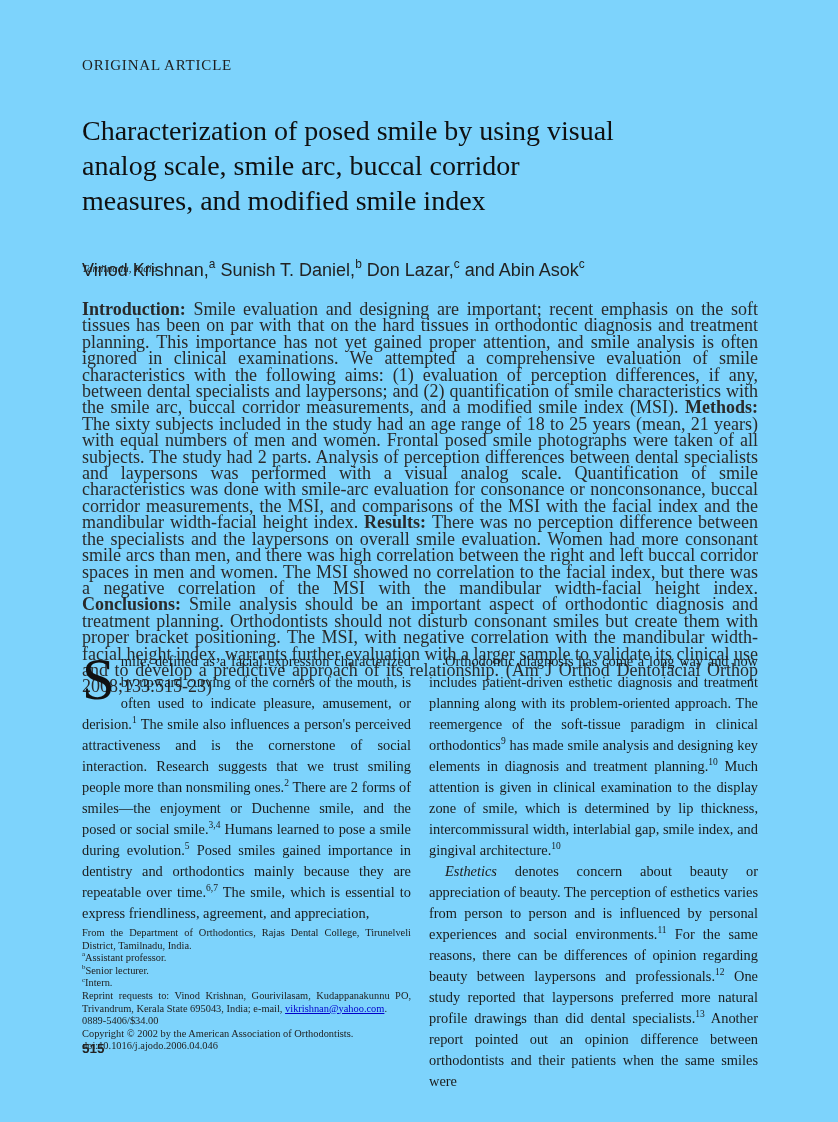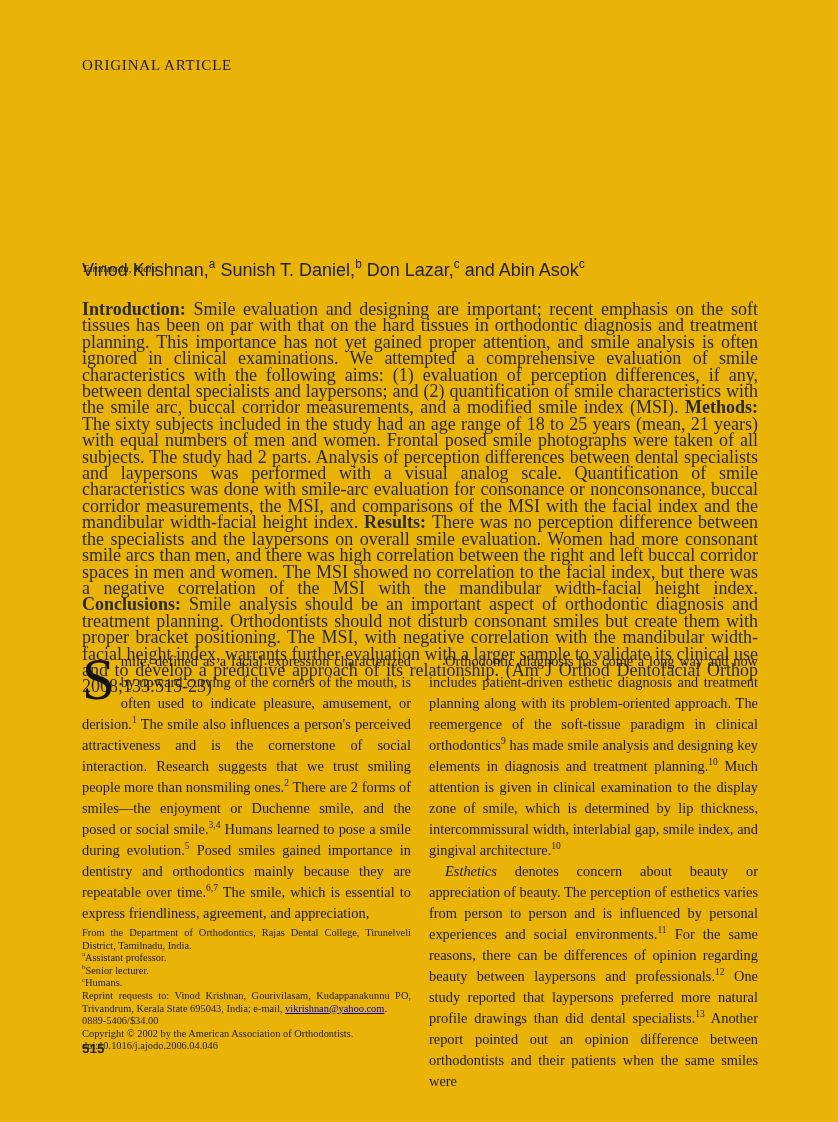--- a/index.html
+++ b/index.html
@@ -1,21 +1,21 @@
 <!DOCTYPE html>
 <html><head>
 <meta charset="utf-8">
 <style>
   * { margin: 0; padding: 0; box-sizing: border-box; }
   html, body { background: #ffffff; }
   .page {
     position: relative;
     width: 838px;
     height: 1122px;
-    background: #eab308;
+    background: #7dd3fc;
     color: #1b1b1b;
     overflow: hidden;
     font-family: "Liberation Serif", serif;
   }
   .eyebrow {
     position: absolute;
     left: 82px; top: 57px;
     font-family: "Liberation Serif", serif;
     font-size: 15px;
     letter-spacing: 0.8px;
@@ -107,35 +107,40 @@
     color: #222;
   }
 </style>
 </head>
 <body>
 
 <div class="page">
 
   <div class="eyebrow">ORIGINAL ARTICLE</div>
 
+  <h1 class="title">
+    <div>Characterization of posed smile by using visual</div>
+    <div>analog scale, smile arc, buccal corridor</div>
+    <div>measures, and modified smile index</div>
+  </h1>
 
   <div class="authors"><span>Vinod Krishnan,</span><sup>a</sup><span> Sunish T. Daniel,</span><sup>b</sup><span> Don Lazar,</span><sup>c</sup><span> and Abin Asok</span><sup>c</sup></div>
 
   <div class="affiliation">Tamilnadu, India</div>
 
   <div class="abstract"><span style="font-weight: bold;">Introduction: </span><span>Smile evaluation and designing are important; recent emphasis on the soft tissues has been on par with that on the hard tissues in orthodontic diagnosis and treatment planning. This importance has not yet gained proper attention, and smile analysis is often ignored in clinical examinations. We attempted a comprehensive evaluation of smile characteristics with the following aims: (1) evaluation of perception differences, if any, between dental specialists and laypersons; and (2) quantification of smile characteristics with the smile arc, buccal corridor measurements, and a modified smile index (MSI). </span><span style="font-weight: bold;">Methods: </span><span>The sixty subjects included in the study had an age range of 18 to 25 years (mean, 21 years) with equal numbers of men and women. Frontal posed smile photographs were taken of all subjects. The study had 2 parts. Analysis of perception differences between dental specialists and laypersons was performed with a visual analog scale. Quantification of smile characteristics was done with smile-arc evaluation for consonance or nonconsonance, buccal corridor measurements, the MSI, and comparisons of the MSI with the facial index and the mandibular width-facial height index. </span><span style="font-weight: bold;">Results: </span><span>There was no perception difference between the specialists and the laypersons on overall smile evaluation. Women had more consonant smile arcs than men, and there was high correlation between the right and left buccal corridor spaces in men and women. The MSI showed no correlation to the facial index, but there was a negative correlation of the MSI with the mandibular width-facial height index. </span><span style="font-weight: bold;">Conclusions: </span><span>Smile analysis should be an important aspect of orthodontic diagnosis and treatment planning. Orthodontists should not disturb consonant smiles but create them with proper bracket positioning. The MSI, with negative correlation with the mandibular width-facial height index, warrants further evaluation with a larger sample to validate its clinical use and to develop a predictive approach of its relationship. (Am J Orthod Dentofacial Orthop 2008;133:515-23)</span></div>
 
   <div class="columns">
     <div class="col">
       <p class="body-para"><span class="dropcap">S</span><span><span>mile, defined as a facial expression characterized by upward curving of the corners of the mouth, is often used to indicate pleasure, amusement, or derision.</span><sup>1</sup><span> The smile also influences a person's perceived attractiveness and is the cornerstone of social interaction. Research suggests that we trust smiling people more than nonsmiling ones.</span><sup>2</sup><span> There are 2 forms of smiles—the enjoyment or Duchenne smile, and the posed or social smile.</span><sup>3,4</sup><span> Humans learned to pose a smile during evolution.</span><sup>5</sup><span> Posed smiles gained importance in dentistry and orthodontics mainly because they are repeatable over time.</span><sup>6,7</sup><span> The smile, which is essential to express friendliness, agreement, and appreciation,</span></span></p>
       <div class="footnotes">
         <div class="fn-line"><span>From the Department of Orthodontics, Rajas Dental College, Tirunelveli District, Tamilnadu, India.</span></div>
         <div class="fn-line"><sup>a</sup><span>Assistant professor.</span></div>
         <div class="fn-line"><sup>b</sup><span>Senior lecturer.</span></div>
-        <div class="fn-line"><sup>c</sup><span>Humans.</span></div>
+        <div class="fn-line"><sup>c</sup><span>Intern.</span></div>
         <div class="fn-line"><span>Reprint requests to: Vinod Krishnan, Gourivilasam, Kudappanakunnu PO, Trivandrum, Kerala State 695043, India; e-mail, </span><span style="color: rgb(0, 0, 204); text-decoration: underline;">vikrishnan@yahoo.com</span><span>.</span></div>
         <div class="fn-line"><span>0889-5406/$34.00</span></div>
         <div class="fn-line"><span>Copyright © 2002 by the American Association of Orthodontists.</span></div>
         <div class="fn-line"><span>doi:10.1016/j.ajodo.2006.04.046</span></div>
       </div>
     </div>
     <div class="col">
       <p class="body-para indent"><span>Orthodontic diagnosis has come a long way and now includes patient-driven esthetic diagnosis and treatment planning along with its problem-oriented approach. The reemergence of the soft-tissue paradigm in clinical orthodontics</span><sup>9</sup><span> has made smile analysis and designing key elements in diagnosis and treatment planning.</span><sup>10</sup><span> Much attention is given in clinical examination to the display zone of smile, which is determined by lip thickness, intercommissural width, interlabial gap, smile index, and gingival architecture.</span><sup>10</sup></p>
       <p class="body-para indent"><span style="font-style: italic;">Esthetics</span><span> denotes concern about beauty or appreciation of beauty. The perception of esthetics varies from person to person and is influenced by personal experiences and social environments.</span><sup>11</sup><span> For the same reasons, there can be differences of opinion regarding beauty between laypersons and professionals.</span><sup>12</sup><span> One study reported that laypersons preferred more natural profile drawings than did dental specialists.</span><sup>13</sup><span> Another report pointed out an opinion difference between orthodontists and their patients when the same smiles were</span></p>
     </div>

